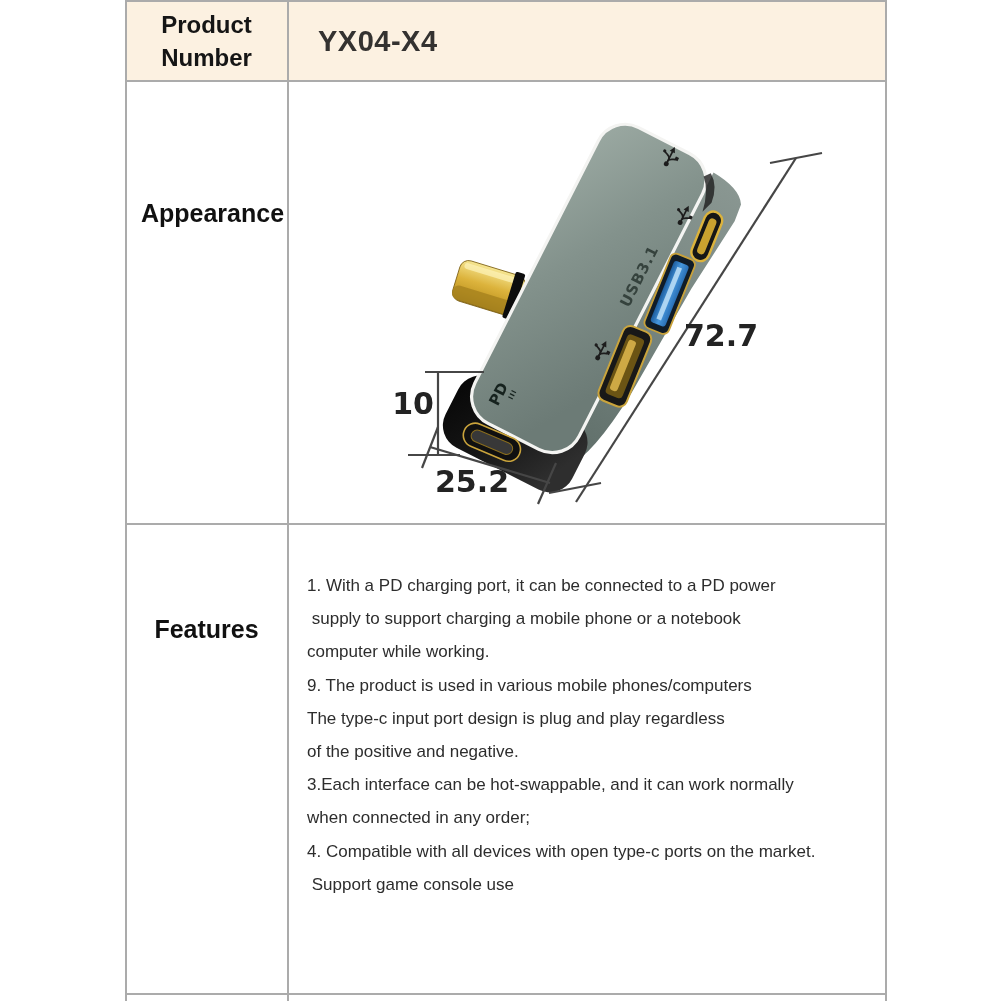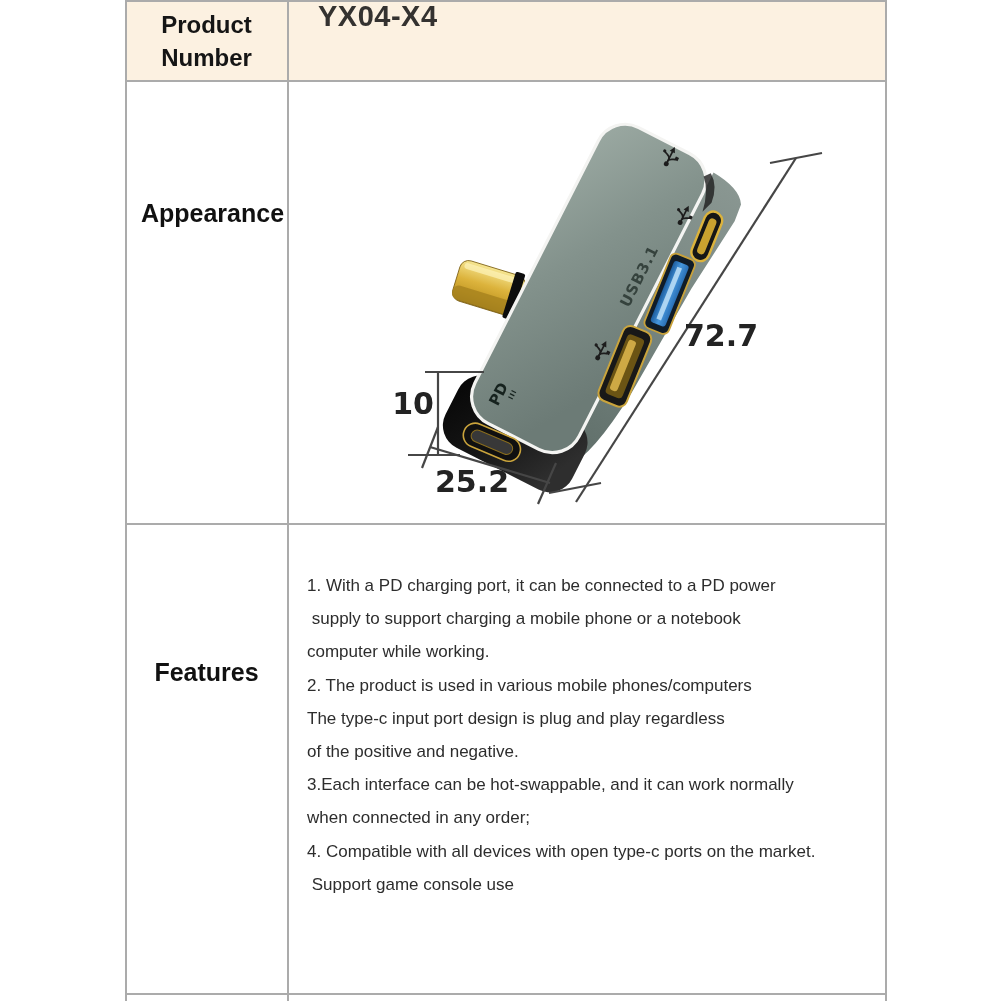--- a/index.html
+++ b/index.html
@@ -3,26 +3,26 @@
 <meta charset="utf-8">
 <style>
   html,body{margin:0;padding:0;background:#ffffff;width:1001px;height:1001px;overflow:hidden;}
   .page{position:absolute;left:0;top:0;width:1001px;height:1001px;background:#fff;
         font-family:"Liberation Sans",sans-serif;color:#1c1c1c;border-radius:24px;}
   .cell{position:absolute;box-sizing:border-box;}
   .gridline{position:absolute;background:#ababab;}
   .beige{background:#fcf1e1;}
   .hdr-label{left:125px;top:0;width:163px;height:82px;display:flex;align-items:center;justify-content:center;
              text-align:center;font-weight:bold;font-size:24px;line-height:33px;color:#151515;}
-  .hdr-value{left:288px;top:0;width:599px;height:82px;display:flex;
+  .hdr-value{left:288px;top:0;width:599px;height:82px;display:flex;align-items:center;
              padding-left:30px;font-weight:bold;font-size:29px;letter-spacing:0.5px;color:#343230;}
   .row-label{position:absolute;left:125px;width:163px;text-align:center;font-weight:bold;
              font-size:25px;color:#111;}
   .lbl-appearance{top:199px;padding-left:6px;}
-  .lbl-features{top:615px;margin-top:43px;}
+  .lbl-features{top:615px;}
   .appearance-cell{left:288px;top:82px;width:599px;height:443px;background:#fff;}
   .features-cell{left:288px;top:525px;width:599px;height:470px;background:#fff;
                  padding:44px 16px 0 19px;font-size:17px;line-height:33.2px;color:#2d2d2d;}
   .features-cell div{white-space:pre;}
   svg text{font-family:"DejaVu Sans","Liberation Sans",sans-serif;}
   .dim-text{font-size:30px;font-weight:600;fill:#232323;}
 </style>
 </head>
 <body>
 
@@ -148,21 +148,21 @@
       <text class="dim-text" x="433" y="264" text-anchor="middle">72.7</text>
       <text class="dim-text" x="125" y="332" text-anchor="middle">10</text>
       <text class="dim-text" x="184" y="410" text-anchor="middle">25.2</text>
     </svg>
   </div>
 
   <div class="cell features-cell">
     <div>1. With a PD charging port, it can be connected to a PD power</div>
     <div> supply to support charging a mobile phone or a notebook</div>
     <div>computer while working.</div>
-    <div>2. The product is used in various mobile phones/computers</div>
+    <div>9. The product is used in various mobile phones/computers</div>
     <div>The type-c input port design is plug and play regardless</div>
     <div>of the positive and negative.</div>
     <div>3.Each interface can be hot-swappable, and it can work normally</div>
     <div>when connected in any order;</div>
     <div>4. Compatible with all devices with open type-c ports on the market.</div>
     <div> Support game console use</div>
   </div>
 
   <div class="gridline" style="left:125px;top:0;width:2px;height:1001px;"></div>
   <div class="gridline" style="left:287px;top:0;width:2px;height:1001px;"></div>

